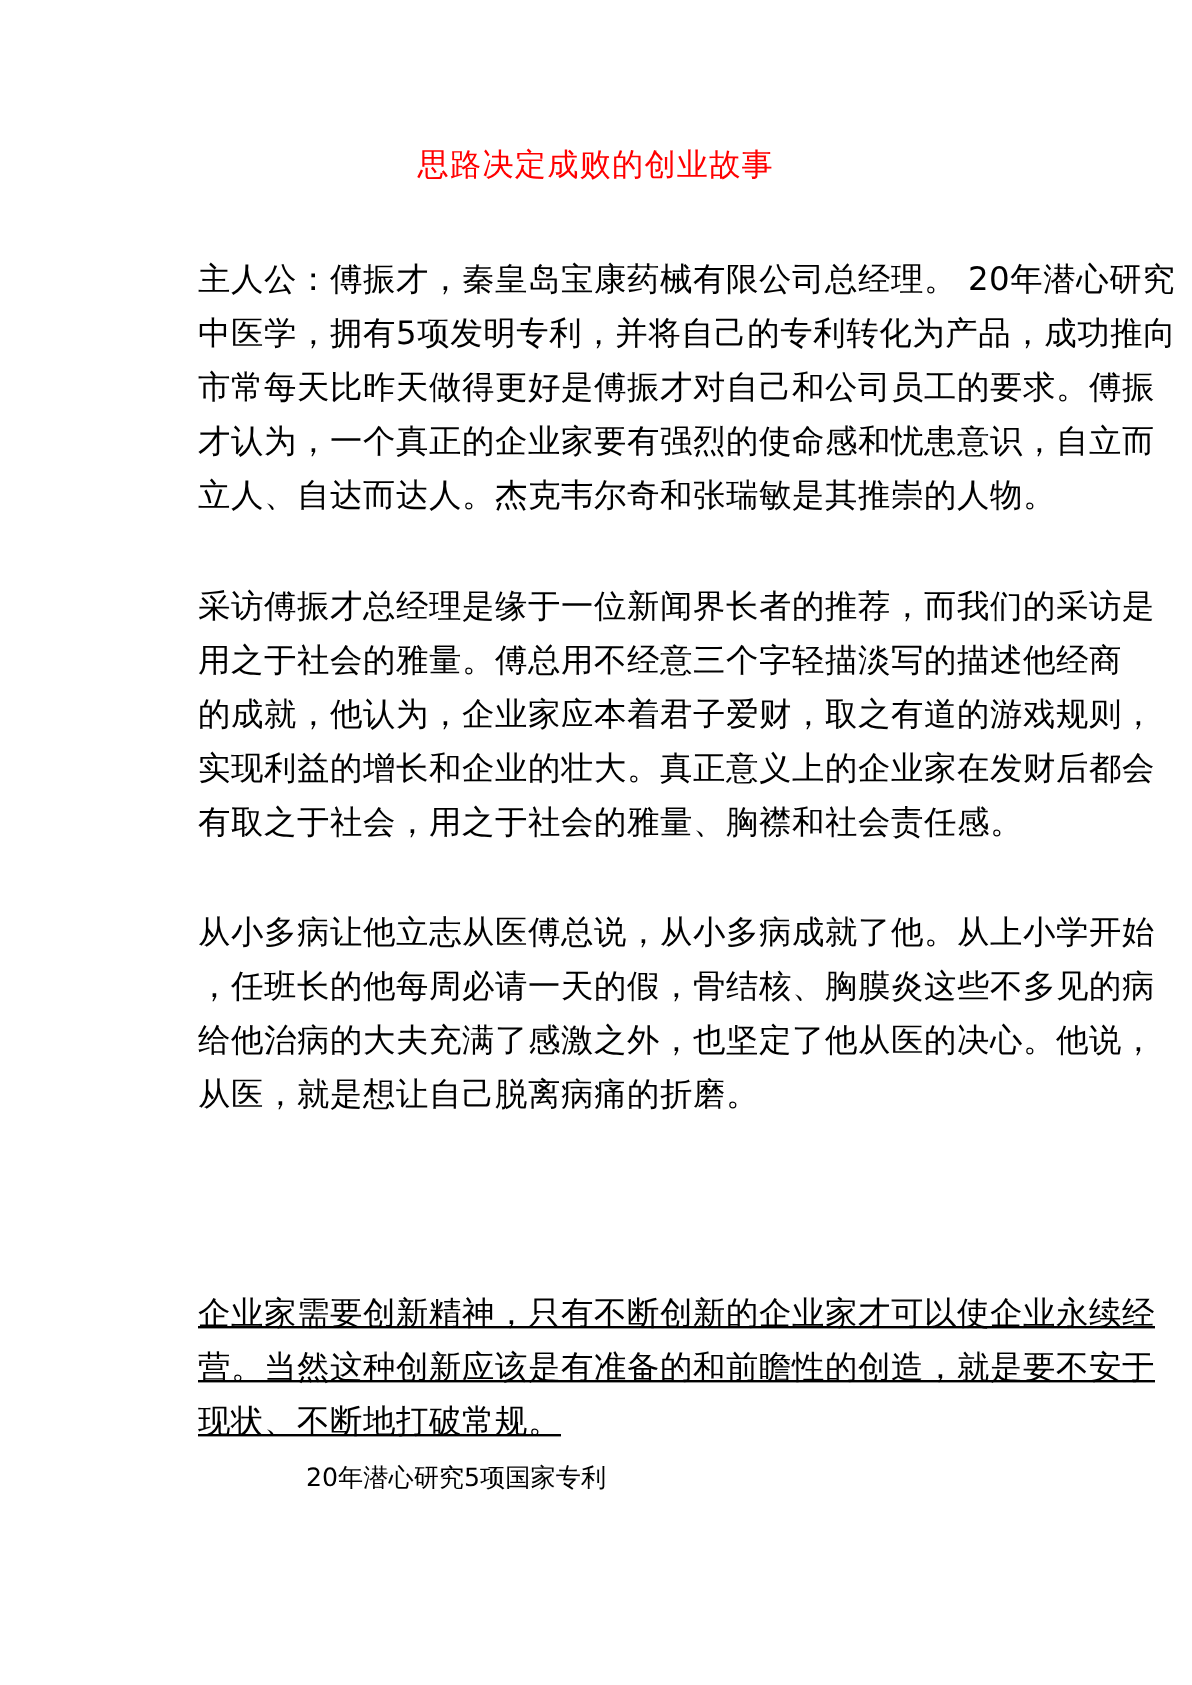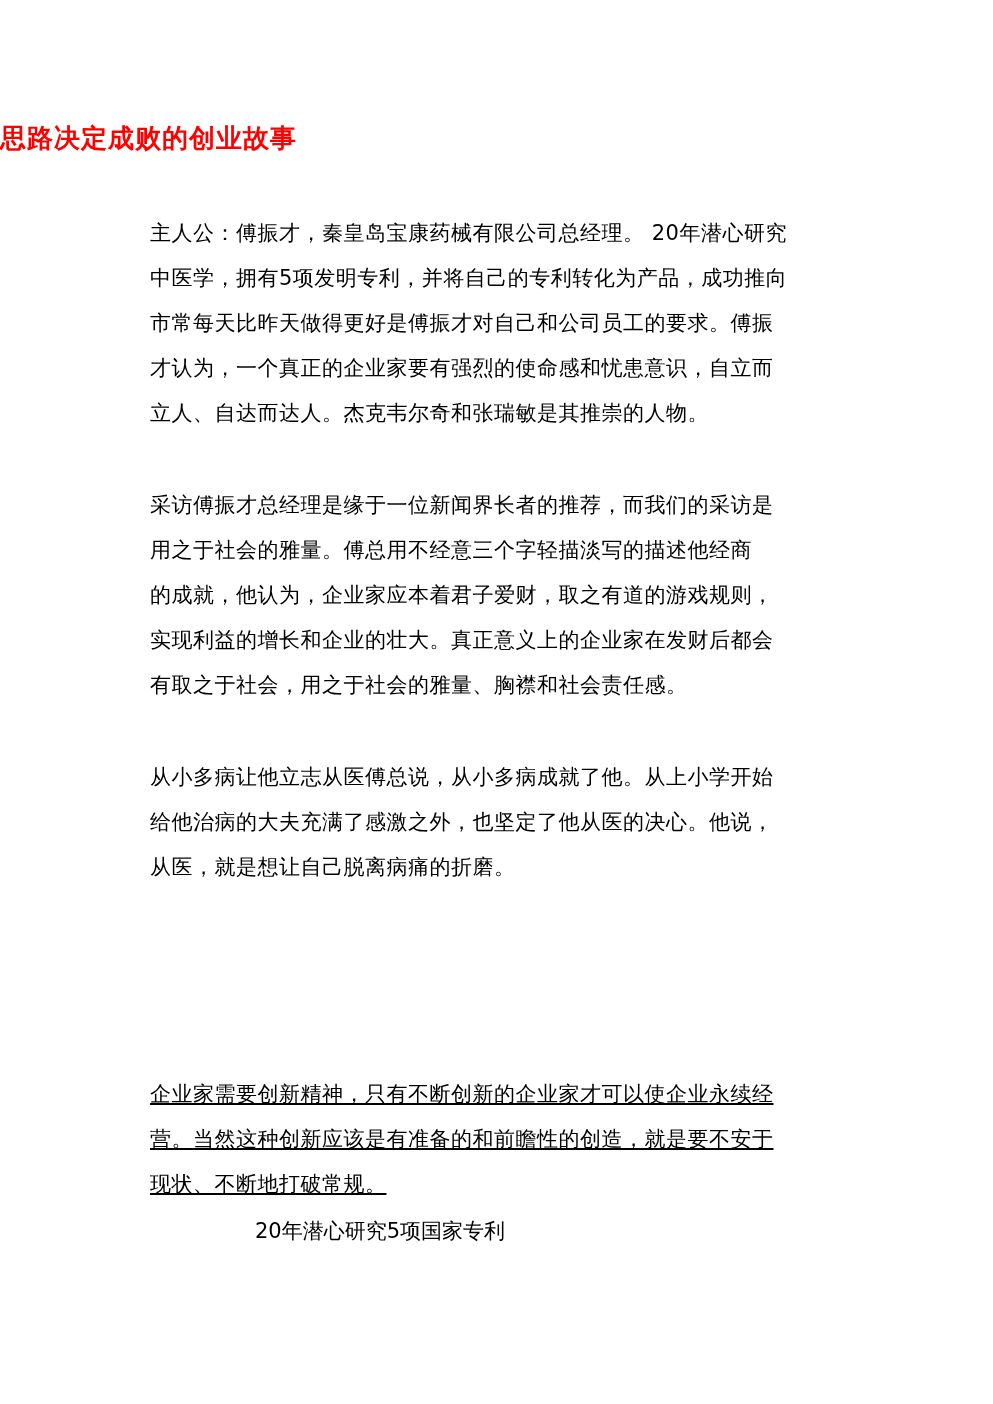--- a/index.html
+++ b/index.html
@@ -1,22 +1,22 @@
 <!DOCTYPE html>
 <html><head>
 <meta charset="utf-8">
 <style>
   html, body { margin: 0; padding: 0; background: #ffffff; }
   body { width: 993px; height: 1404px; position: relative; overflow: hidden;
          font-family: "DejaVu Sans", "Liberation Sans", sans-serif; color: #000; }
-  .title { position: absolute; top: 121px; left: 0; width: 993px; 
-           font-size: 26px; line-height: 34px; color: #ff0000; font-weight: bold; letter-spacing: 1px; }
+  .title { position: absolute; top: 121px; left: 0; width: 993px; text-align: center;
+           font-size: 26px; line-height: 34px; color: #ff0000; font-weight: normal; letter-spacing: 1px; }
   .para { position: absolute; left: 150px; width: 690px; }
-  .line { display: block; height: 45px; font-size: 21px; line-height: 45px; white-space: nowrap;
-          letter-spacing: 0.5px; }
+  .line { display: block; height: 45px; font-size: 27px; line-height: 45px; white-space: nowrap;
+          letter-spacing: 0.5px; margin-left: 15px; }
   .sub { position: absolute; left: 255px; top: 1213px; font-size: 21px; line-height: 36px; white-space: nowrap; }
 </style>
 </head>
 <body>
 
 <div>
   <h1 class="title" style="margin:0;">思路决定成败的创业故事</h1>
 
   <div class="para" style="top:211px;">
     <span class="line">主人公：傅振才，秦皇岛宝康药械有限公司总经理。 20年潜心研究</span>
@@ -29,20 +29,21 @@
   <div class="para" style="top:483px;">
     <span class="line">采访傅振才总经理是缘于一位新闻界长者的推荐，而我们的采访是</span>
     <span class="line">用之于社会的雅量。傅总用不经意三个字轻描淡写的描述他经商</span>
     <span class="line">的成就，他认为，企业家应本着君子爱财，取之有道的游戏规则，</span>
     <span class="line">实现利益的增长和企业的壮大。真正意义上的企业家在发财后都会</span>
     <span class="line">有取之于社会，用之于社会的雅量、胸襟和社会责任感。</span>
   </div>
 
   <div class="para" style="top:755px;">
     <span class="line">从小多病让他立志从医傅总说，从小多病成就了他。从上小学开始</span>
+    <span class="line">，任班长的他每周必请一天的假，骨结核、胸膜炎这些不多见的病</span>
     <span class="line">给他治病的大夫充满了感激之外，也坚定了他从医的决心。他说，</span>
     <span class="line">从医，就是想让自己脱离病痛的折磨。</span>
   </div>
 
   <div class="para" style="top:1072px;text-decoration:underline;">
     <span class="line">企业家需要创新精神，只有不断创新的企业家才可以使企业永续经</span>
     <span class="line">营。当然这种创新应该是有准备的和前瞻性的创造，就是要不安于</span>
     <span class="line">现状、不断地打破常规。</span>
   </div>
 

